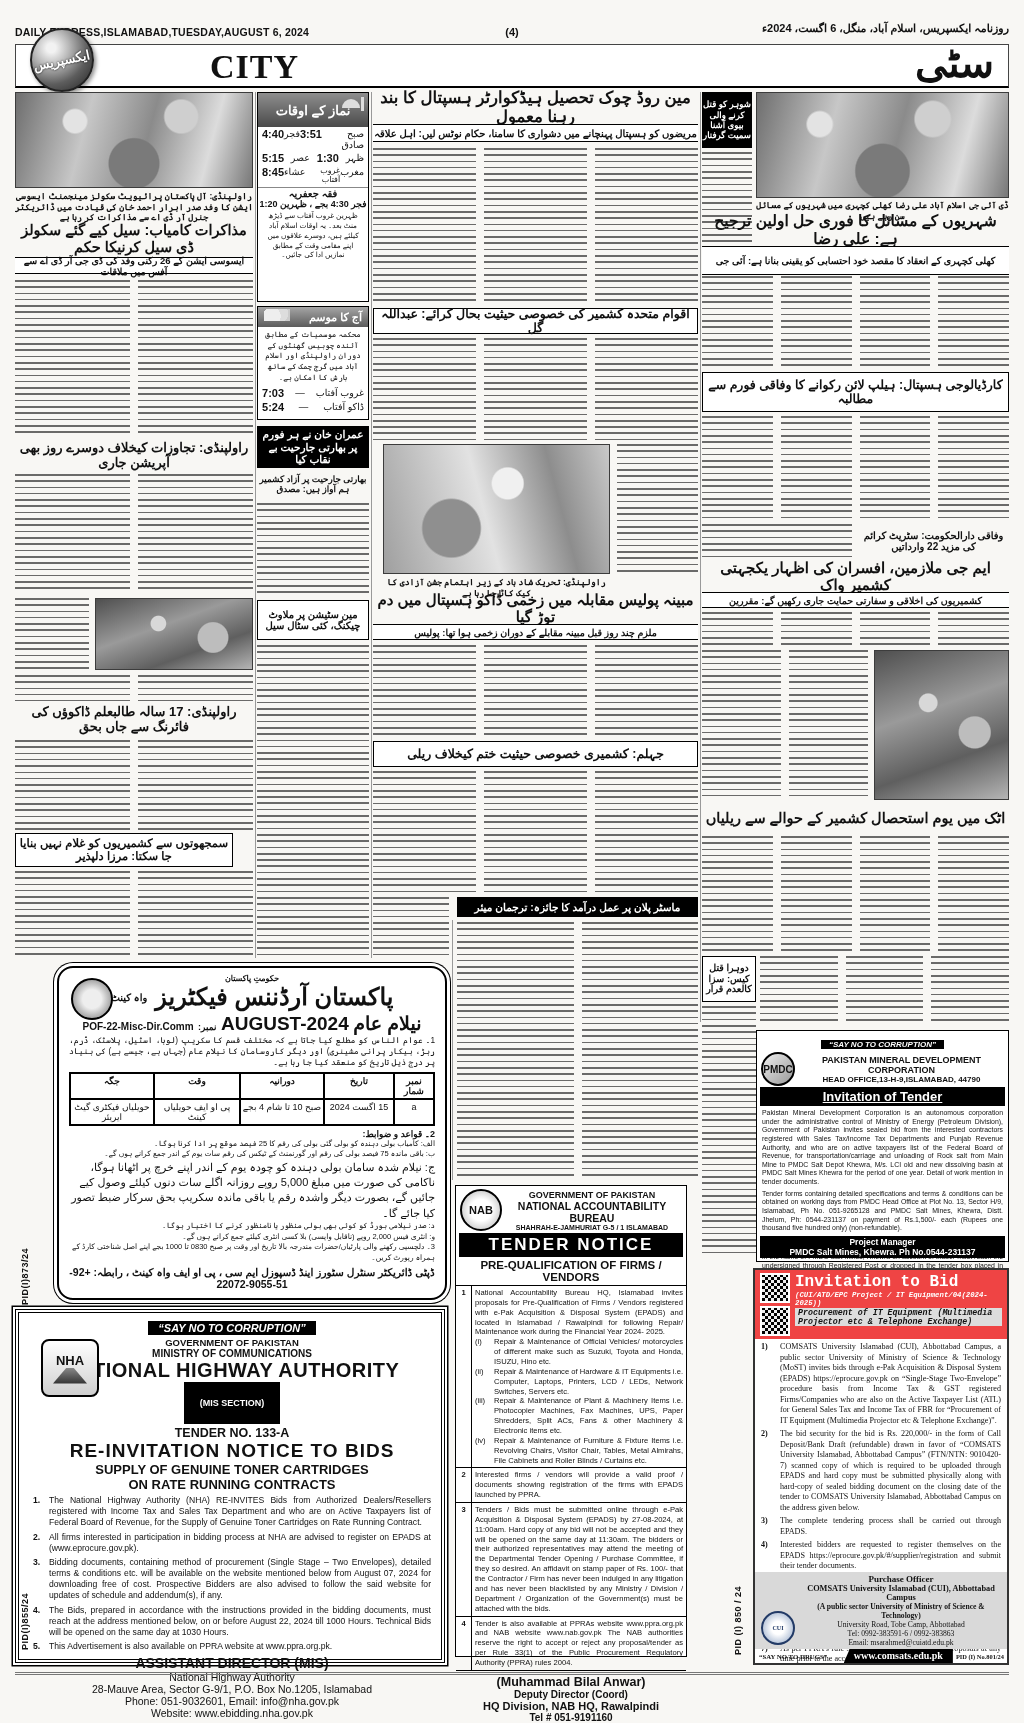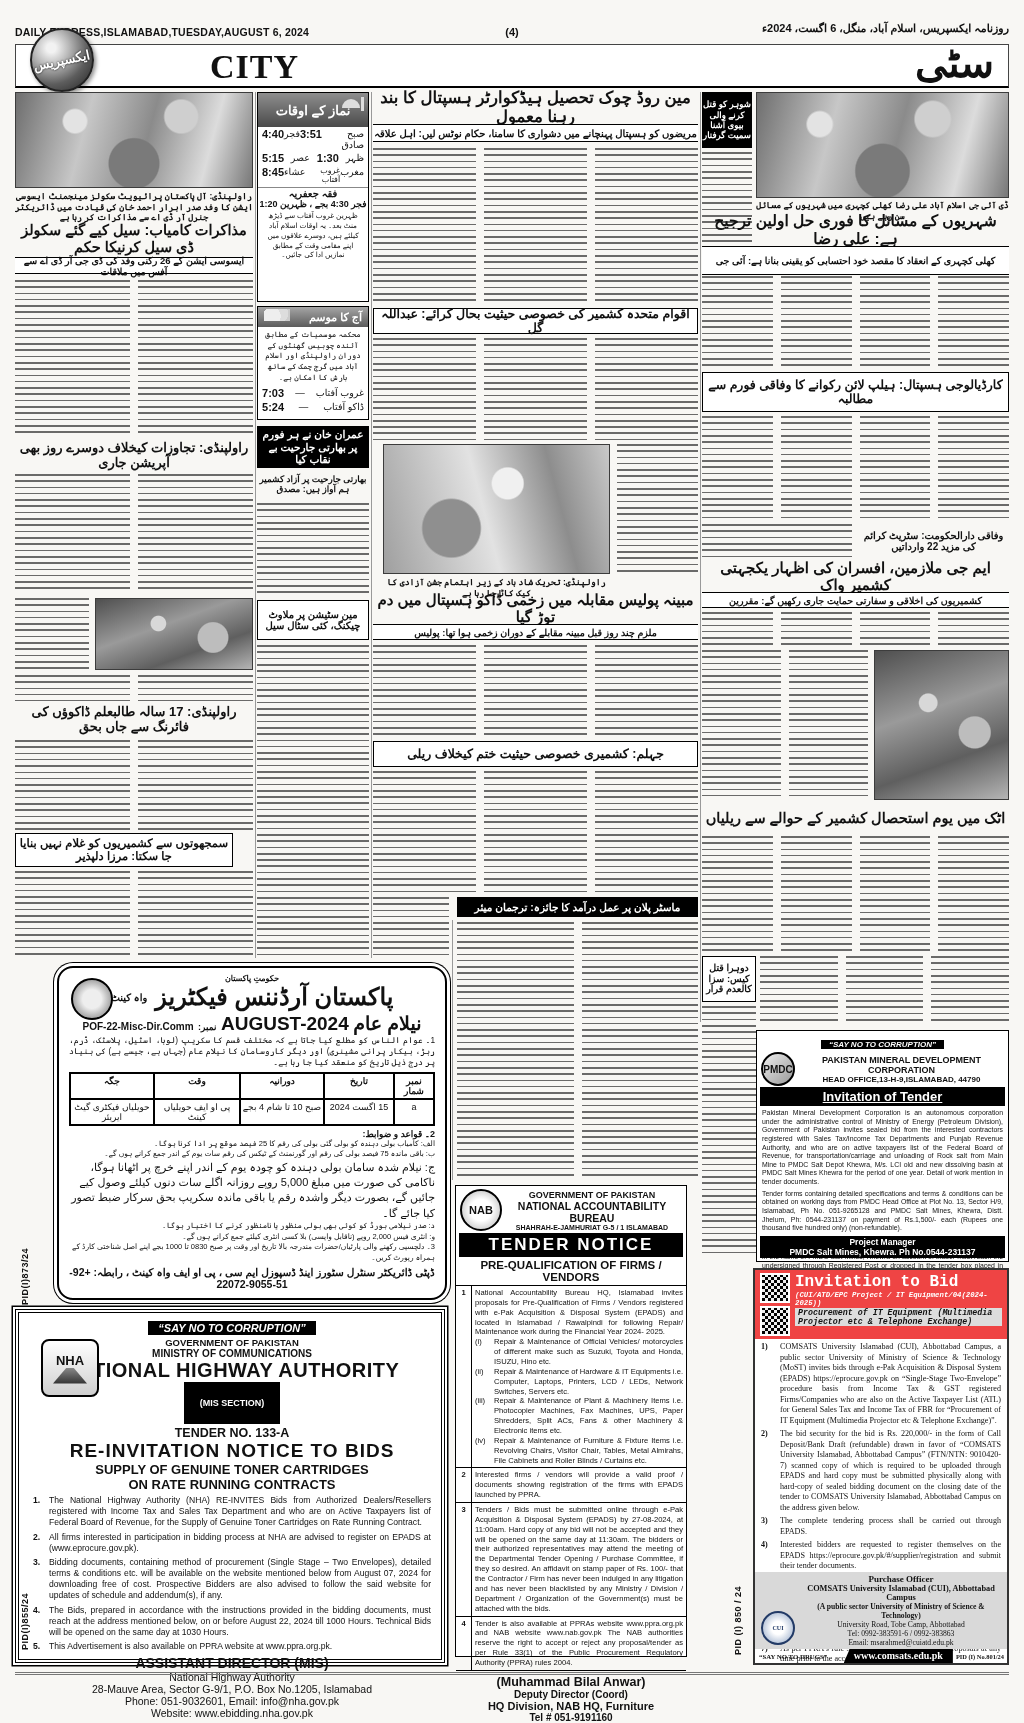--- a/index.html
+++ b/index.html
@@ -424,21 +424,21 @@
       <div class="no">3</div>
       <div class="tx just">Tenders / Bids must be submitted online through e-Pak Acquisition &amp; Disposal System (EPADS) by 27-08-2024, at 11:00am. Hard copy of any bid will not be accepted and they will be opened on the same day at 11:30am. The bidders or their authorized representatives may attend the meeting of the Departmental Tender Opening / Purchase Committee, if they so desired. An affidavit on stamp paper of Rs. 100/- that the Contractor / Firm has never been indulged in any litigation and has never been blacklisted by any Ministry / Division / Department / Organization of the Government(s) must be attached with the bids.</div>
     </div>
     <div class="nabrow" style="border-bottom:1px solid #000;">
       <div class="no">4</div>
       <div class="tx just">Tender is also available at PPRAs website www.ppra.org.pk and NAB website www.nab.gov.pk The NAB authorities reserve the right to accept or reject any proposal/tender as per Rule 33(1) of the Public Procurement Regulatory Authority (PPRA) rules 2004.</div>
     </div>
     <div style="text-align:center;margin-top:4px;">
       <div style="font-size:12.5px;font-weight:bold;">(Muhammad Bilal Anwar)</div>
       <div style="font-size:10px;font-weight:bold;">Deputy Director (Coord)</div>
-      <div style="font-size:11px;font-weight:bold;">HQ Division, NAB HQ, Furniture</div>
+      <div style="font-size:11px;font-weight:bold;">HQ Division, NAB HQ, Rawalpindi</div>
       <div style="font-size:10px;font-weight:bold;">Tel # 051-9191160</div>
     </div>
   </div>
   <div class="abs vert" style="left:733px;top:1555px;height:100px;">PID (I) 850 / 24</div>
 
   <div class="abs ad pmdc" style="left:756px;top:1030px;width:253px;height:232px;">
     <div style="text-align:center;padding-top:2px;">
       <span class="slogan" style="font-size:8px;padding:0 8px;">“SAY NO TO CORRUPTION”</span>
     </div>
     <div style="display:flex;align-items:center;gap:4px;padding:1px 4px;">

